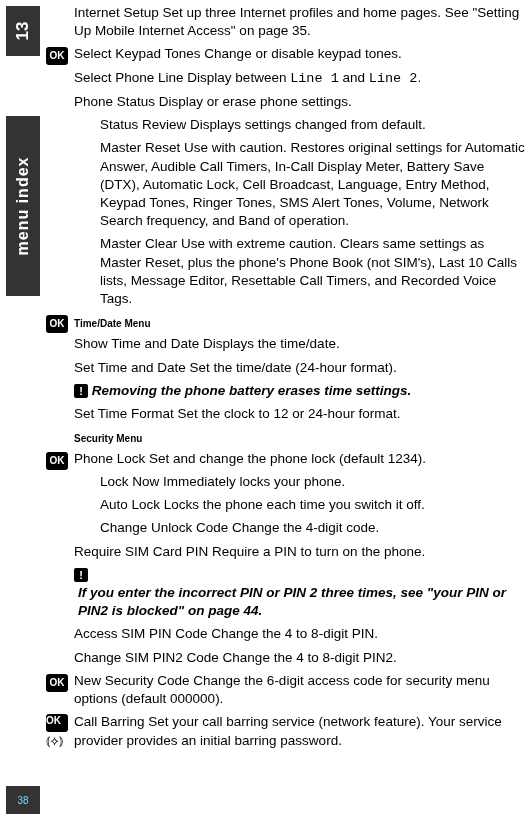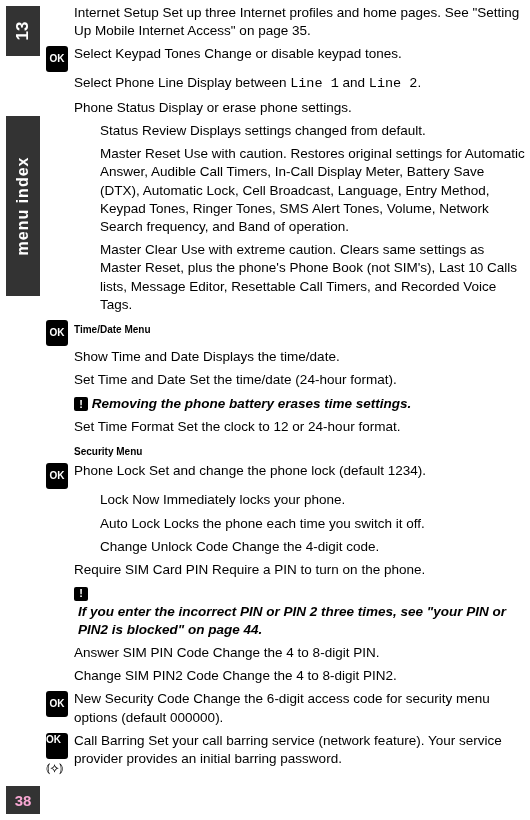--- a/index.html
+++ b/index.html
@@ -4,25 +4,25 @@
 <style>
   * { margin: 0; padding: 0; box-sizing: border-box; }
   html, body { width: 530px; height: 820px; background: #fff; font-family: Arial, Helvetica, sans-serif; color: #000; }
   .page { position: relative; width: 530px; height: 820px; }
   .sidebar { position: absolute; left: 6px; top: 6px; width: 34px; height: 808px; }
   .sidebar-top { background: #333; width: 34px; height: 50px; display: flex; align-items: center; justify-content: center; }
   .sidebar-top span { color: #fff; font-weight: bold; font-size: 17px; transform: rotate(-90deg); }
   .sidebar-tab { background: #333; width: 34px; height: 180px; margin-top: 60px; position: relative; border-radius: 0; }
   .sidebar-tab span { color: #fff; font-weight: bold; font-size: 16px; position: absolute; left: 50%; top: 50%; transform: translate(-50%, -50%) rotate(-90deg); white-space: nowrap; letter-spacing: 1px; }
   .sidebar-bottom { background: #333; width: 34px; height: 28px; position: absolute; bottom: 0; left: 0; display: flex; align-items: center; justify-content: center; }
-  .sidebar-bottom span { color: #f9a8d4; font-weight: bold; font-size: 15px; }
+  .sidebar-bottom span { color: #7dd3fc; font-weight: normal; font-size: 10px; }
   .content { position: absolute; left: 46px; top: 4px; width: 480px; font-size: 13.5px; line-height: 1.35; }
   .row { display: flex; align-items: flex-start; margin-bottom: 2px; }
   .icon-col { width: 28px; flex: none; padding-top: 1px; }
-  .ok-badge { display: inline-flex; align-items: center; justify-content: center; background: #000; color: #fff; font-size: 10px; font-weight: bold; border-radius: 3px; width: 22px; height: 26px; line-height: 14px; }
+  .ok-badge { display: inline-flex; align-items: center; justify-content: center; background: #000; color: #fff; font-size: 10px; font-weight: bold; border-radius: 3px; width: 22px; height: 18px; line-height: 14px; }
   .warn-badge { display: inline-flex; align-items: center; justify-content: center; background: #000; color: #fff; font-size: 11px; font-weight: bold; width: 14px; height: 14px; border-radius: 2px; }
   .antenna { font-size: 13px; line-height: 1; }
   .text-col { flex: 1; }
   .indent1 { padding-left: 26px; }
   .b { font-weight: normal; }
   .bi { font-weight: bold; font-style: italic; }
   .mono { font-family: "Courier New", monospace; margin-top: 42px; }
   .section-head { font-weight: bold; font-size: 10px; margin-top: 4px; margin-bottom: 2px; }
   .para { margin-bottom: 3px; }
   .stack-icons > * { display:block; margin-bottom:2px; }
@@ -171,21 +171,21 @@
     <div class="row">
       <div class="icon-col"></div>
       <div class="text-col para" style="padding-left:0;">
         <span class="warn-badge">!</span><span class="bi" style="display:inline-block; padding-left:4px; max-width:440px; vertical-align:top;"> If you enter the incorrect PIN or PIN 2 three times, see "your PIN or PIN2 is blocked" on page 44.</span>
       </div>
     </div>
 
     <div class="row">
       <div class="icon-col"></div>
       <div class="text-col para">
-        <span class="b">Answer SIM PIN Code</span><span>  Change the 4 to 8-digit PIN.</span>
+        <span class="b">Access SIM PIN Code</span><span>  Change the 4 to 8-digit PIN.</span>
       </div>
     </div>
 
     <div class="row">
       <div class="icon-col"></div>
       <div class="text-col para">
         <span class="b">Change SIM PIN2 Code</span><span>  Change the 4 to 8-digit PIN2.</span>
       </div>
     </div>
 

